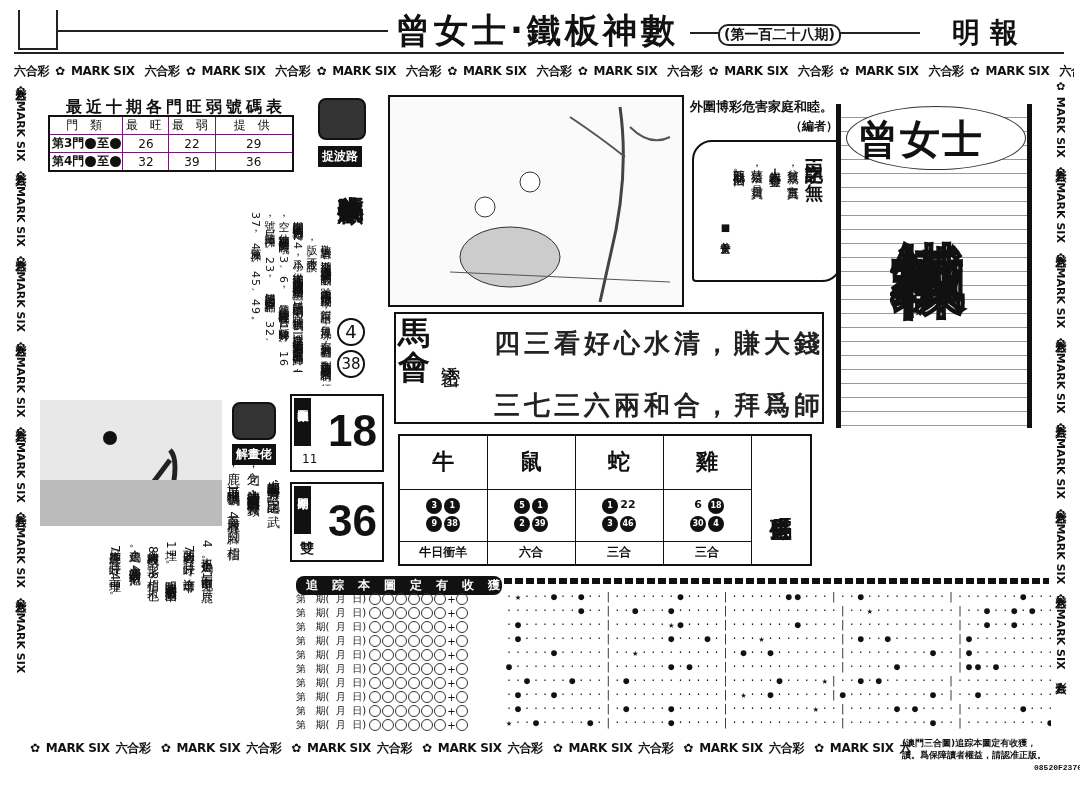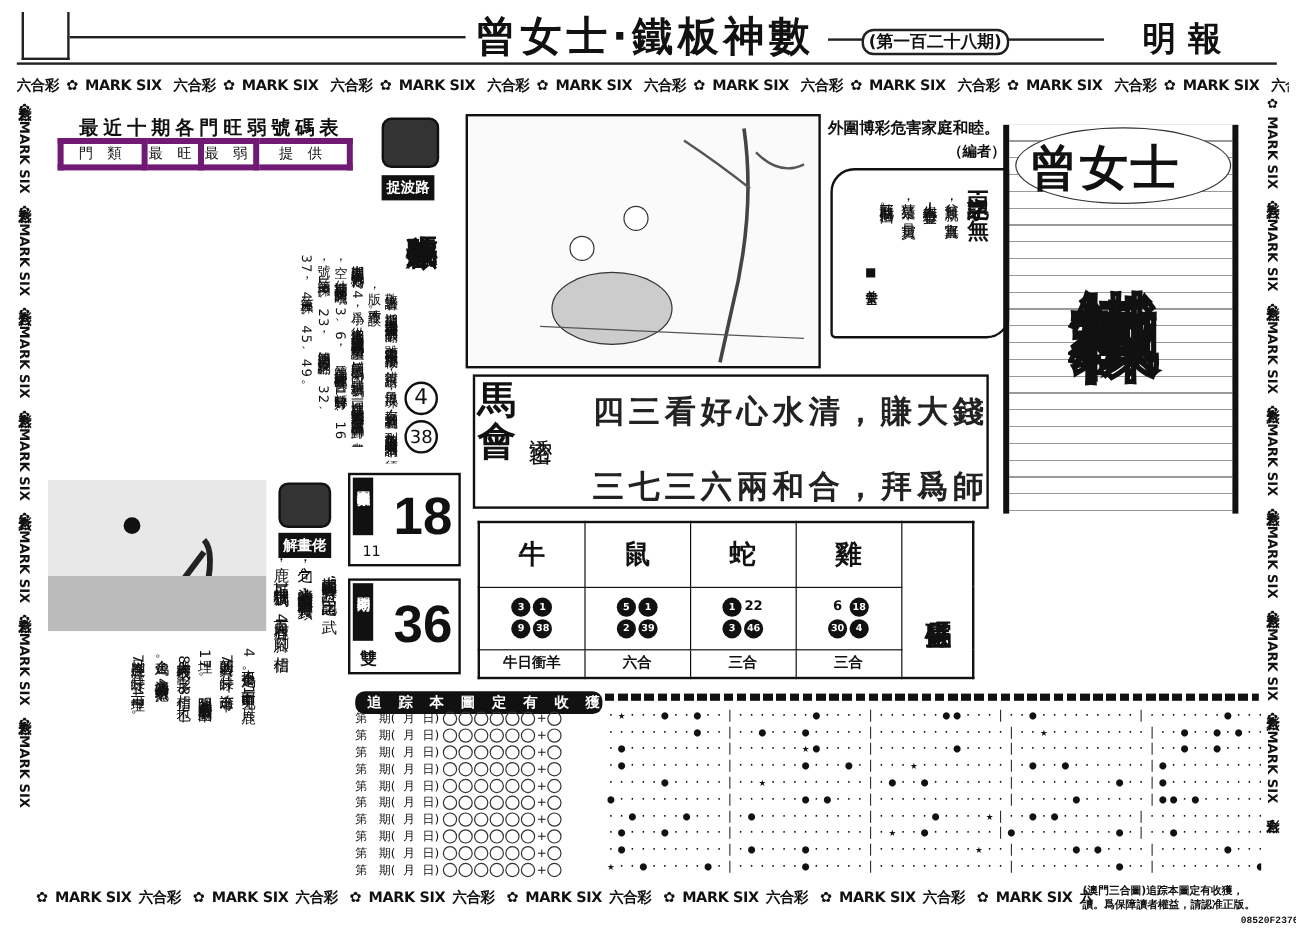--- a/index.html
+++ b/index.html
@@ -16,21 +16,21 @@
   .hdr-paper { left: 952px; top: 14px; font-family: "DejaVu Serif", serif; font-size: 28px; font-weight: bold; letter-spacing: 10px; white-space: nowrap; }
 
   
   .banner { white-space: nowrap; overflow: hidden; font-size: 12px; font-weight: bold; letter-spacing: -0.3px; }
   .banner span { margin-right: 6px; }
   .vbanner { writing-mode: vertical-rl; white-space: nowrap; overflow: hidden; font-size: 11px; font-weight: bold; }
 
   
   .nt-title { left: 66px; top: 97px; font-size: 16px; font-weight: bold; letter-spacing: 4px; white-space: nowrap; }
   table.nt { position: absolute; left: 48px; top: 115px; width: 246px; border-collapse: collapse; border: 2px solid #111; font-size: 12px; }
-  table.nt th, table.nt td { border: 5px solid #701a75; height: 16px; text-align: center; font-weight: normal; }
+  table.nt th, table.nt td { border: 1px solid #701a75; height: 16px; text-align: center; font-weight: normal; }
   table.nt th { letter-spacing: 4px; }
   table.nt td.door { text-align: left; padding-left: 2px; font-weight: bold; white-space: nowrap; }
   .ball { display: inline-block; width: 11px; height: 11px; border-radius: 50%; background: #111; vertical-align: middle; margin: 0 1px; }
 
   
   .vtext { writing-mode: vertical-rl; font-size: 11px; line-height: 14px; letter-spacing: 1px; }
 
   .tag-box { background: #111; color: #fff; font-size: 12px; font-weight: bold; padding: 2px 4px; white-space: nowrap; }
   .icon-box { border: 2px solid #111; border-radius: 8px; background: #333; }
 
@@ -118,20 +118,32 @@
 <table class="nt">
   <thead>
     <tr>
       <th style="width:70px">門 類</th>
       <th>最 旺</th>
       <th>最 弱</th>
       <th style="width:78px">提 供</th>
     </tr>
   </thead>
   <tbody>
+    <tr>
+      <td class="door"><span>第3門</span><span class="ball"></span><span>至</span><span class="ball"></span></td>
+      <td>26</td>
+        <td>22</td>
+        <td>29</td>
+    </tr>
+    <tr>
+      <td class="door"><span>第4門</span><span class="ball"></span><span>至</span><span class="ball"></span></td>
+      <td>32</td>
+        <td>39</td>
+        <td>36</td>
+    </tr>
   </tbody>
 </table>
 
 <div class="abs icon-box" style="left:318px; top:98px; width:48px; height:42px;"></div>
 <div class="abs tag-box" style="left:318px; top:146px;">捉波路</div>
 <div class="abs big-v" style="left:336px; top:176px; height:190px;">大小號碼兼顧</div>
 <div class="abs circ" style="left:337px; top:318px;">4</div>
 <div class="abs circ" style="left:337px; top:350px; font-size:15px;">38</div>
 <div class="abs vtext" style="left:306px; top:236px; height:150px; width:26px; overflow:hidden;">敬告讀者：近期發現內地市場上有本刊的翻版，雖內容雷同但字跡模糊，錯誤百出，魚目混珠，有損讀者利益，本刊敬請讀者朋友購讀本刊，須認明原版，才不致誤。</div>
 <div class="abs vtext" style="left:98px; top:212px; height:160px; width:206px; overflow:hidden;">上期開出號碼總分爲1-24爲小，從上期獨路趨勢來睇大細號碼趨勢繼續，第一門號碼開出1號特別號碼，回埋一只平碼大號碼第五門不甘落后開出三碼對陣，中截把第三門及第四門雙雙落空，估計今期走勢第一門旺吼1、3、6，第二門估計未能甘快旺香，暫時睇好13、16號，第三門揀19、23，第四門博反彈訖翻30、32、37，第五揀41、45、49。</div>

